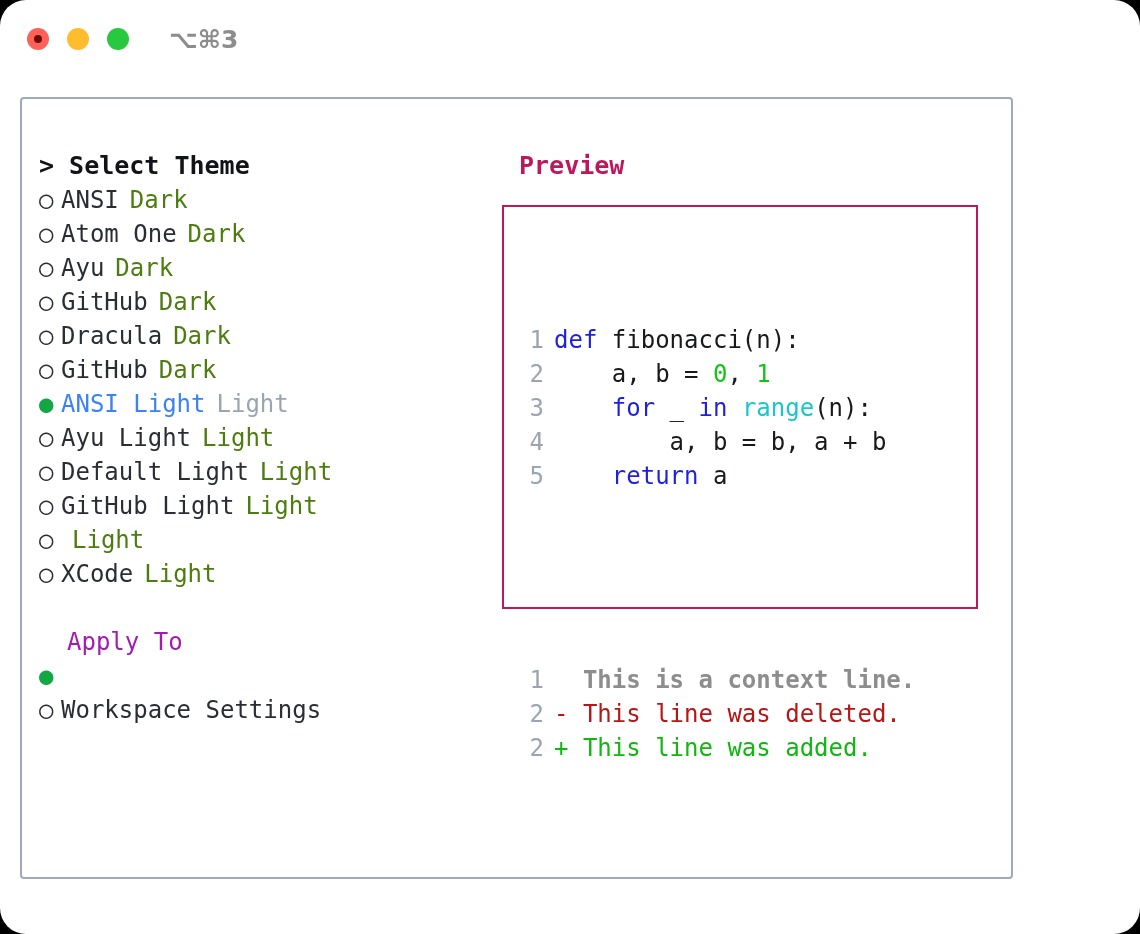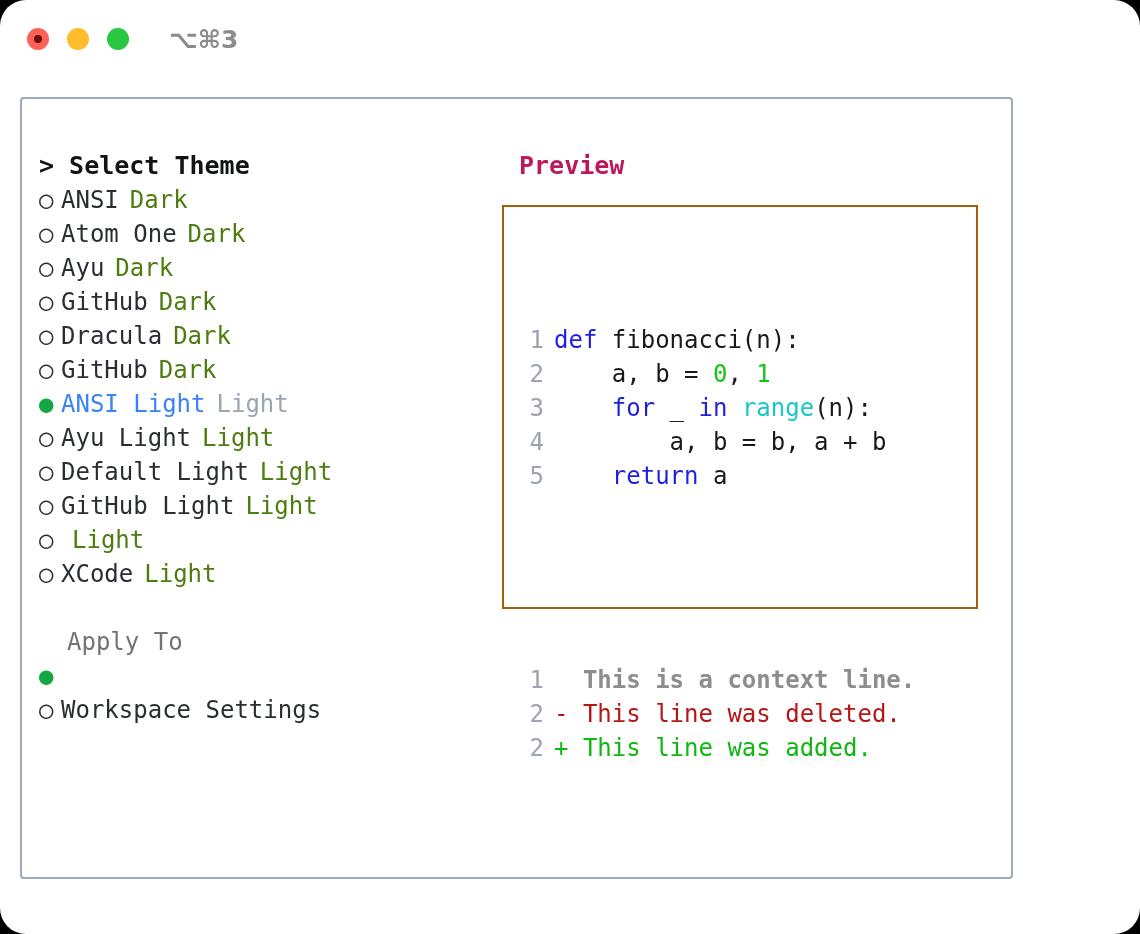--- a/index.html
+++ b/index.html
@@ -124,21 +124,21 @@
   .opt-kind {
     color: #4d7c0f;
     padding-left: 11px;
   }
   .opt-row.selected .opt-kind { color: #9aa4b2; }
 
   .spacer-row { height: 34px; }
 
   .group-label {
     font-size: 24px;
-    color: #737373;
+    color: #a21caf;
     line-height: 34px;
     padding-left: 28px;
     white-space: pre;
   }
 
   .hint {
     margin-top: 30px;
     font-size: 24px;
     line-height: 34px;
     color: #9aa4b2;
@@ -151,21 +151,21 @@
     font-size: 25px;
     font-weight: 700;
     color: #be185d;
     line-height: 34px;
     margin-left: 17px;
   }
   .preview-box {
     margin-top: 22px;
     width: 476px;
     height: 404px;
-    border: 2px solid #a16207;
+    border: 2px solid #be185d;
     box-sizing: border-box;
     background: #ffffff;
     position: relative;
     padding-left: 48px;
   }
   .code {
     position: absolute;
     left: 18px;
     top: 48px;
     font-size: 24px;

